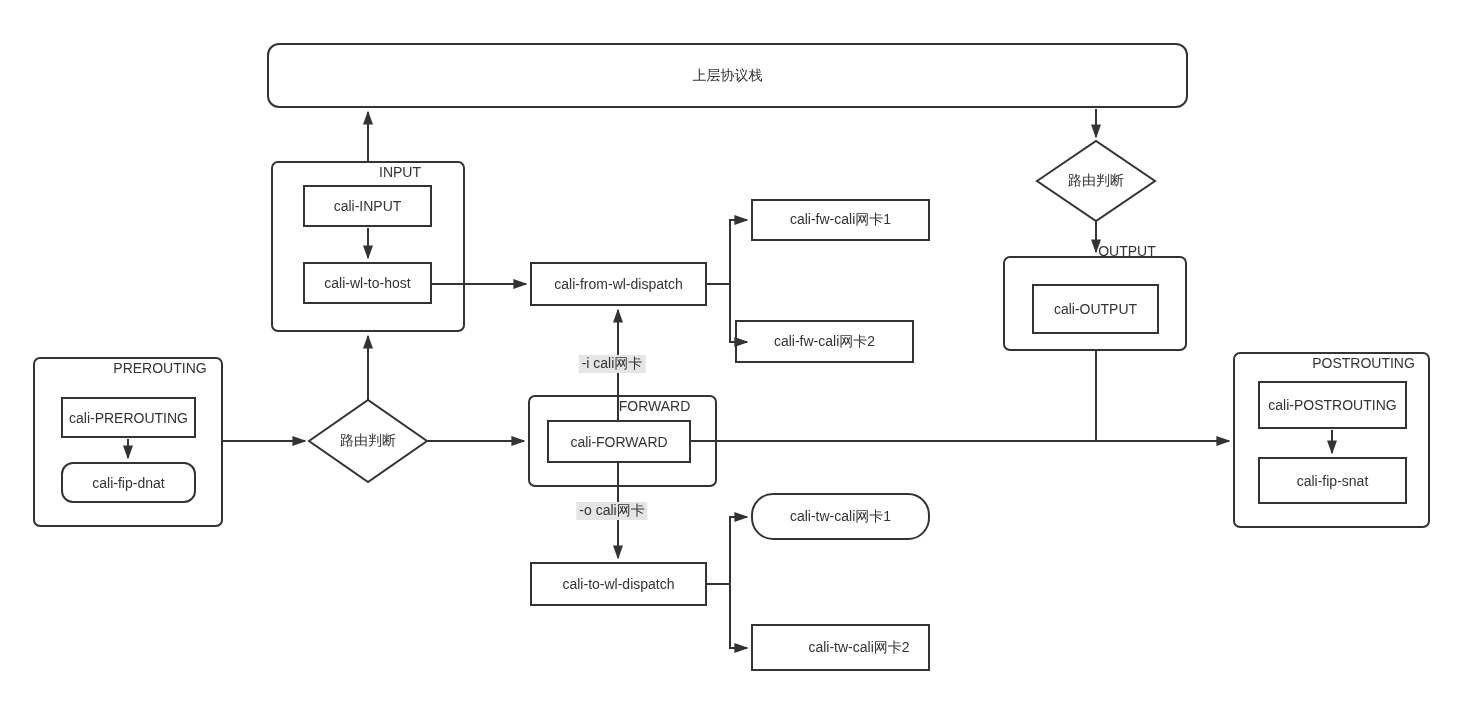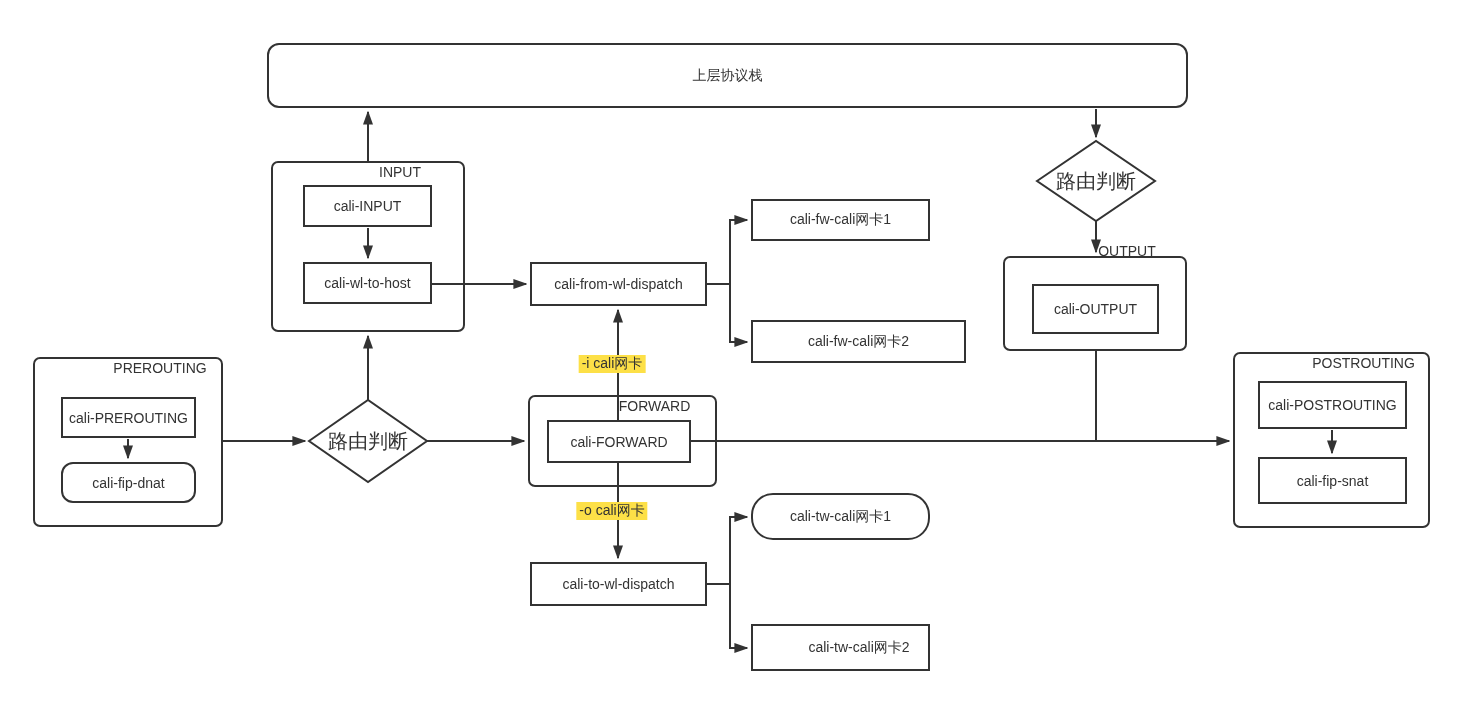--- a/index.html
+++ b/index.html
@@ -17,25 +17,25 @@
   .group{
     position:absolute;box-sizing:border-box;background:#ffffff;
     border:2px solid #333333;border-radius:7px;z-index:1;
   }
   .group-title{
     position:absolute;left:0;right:0;top:3px;text-align:center;
     font-size:14px;z-index:6;pointer-events:none;margin-left:32px;
   }
   svg.wires{position:absolute;left:0;top:0;z-index:5;pointer-events:none;}
   .edge-label{
-    position:absolute;z-index:7;font-size:14px;background:#fde047;
+    position:absolute;z-index:7;font-size:14px;background:#e5e5e5;
     padding:0 3px;white-space:nowrap;transform:translate(-50%,-50%);
   }
   .diamond-label{
-    position:absolute;z-index:6;font-size:20px;white-space:nowrap;
+    position:absolute;z-index:6;font-size:14px;white-space:nowrap;
     transform:translate(-50%,-50%);pointer-events:none;
   }
 </style>
 </head>
 <body>
 
 <div class="canvas">
 
   <div class="node top-rounded" style="left:267px;top:43px;width:921px;height:65px;">上层协议栈</div>
 
@@ -48,21 +48,21 @@
   <div class="group-title" style="left:33px;top:360px;width:190px;">PREROUTING</div>
   <div class="node" style="left:61px;top:397px;width:135px;height:41px;">cali-PREROUTING</div>
   <div class="node" style="left:61px;top:462px;width:135px;height:41px;border-radius:12px;">cali-fip-dnat</div>
 
   <div class="group" style="left:528px;top:395px;width:189px;height:92px;"></div>
   <div class="group-title" style="left:528px;top:398px;width:189px;">FORWARD</div>
   <div class="node" style="left:547px;top:420px;width:144px;height:43px;">cali-FORWARD</div>
 
   <div class="node" style="left:530px;top:262px;width:177px;height:44px;">cali-from-wl-dispatch</div>
   <div class="node" style="left:751px;top:199px;width:179px;height:42px;">cali-fw-cali网卡1</div>
-  <div class="node" style="left:751px;top:320px;width:215px;height:43px;">cali-fw-cali网卡2</div>
+  <div class="node" style="left:735px;top:320px;width:179px;height:43px;">cali-fw-cali网卡2</div>
   <div class="node" style="left:530px;top:562px;width:177px;height:44px;">cali-to-wl-dispatch</div>
   <div class="node" style="left:751px;top:493px;width:179px;height:47px;border-radius:22px;">cali-tw-cali网卡1</div>
   <div class="node" style="left:751px;top:624px;width:179px;height:47px;padding-left:37px;">cali-tw-cali网卡2</div>
 
   <div class="group" style="left:1003px;top:256px;width:184px;height:95px;"></div>
   <div class="group-title" style="left:1003px;top:243px;width:184px;">OUTPUT</div>
   <div class="node" style="left:1032px;top:284px;width:127px;height:50px;">cali-OUTPUT</div>
 
   <div class="group" style="left:1233px;top:352px;width:197px;height:176px;"></div>
   <div class="group-title" style="left:1233px;top:355px;width:197px;">POSTROUTING</div>

